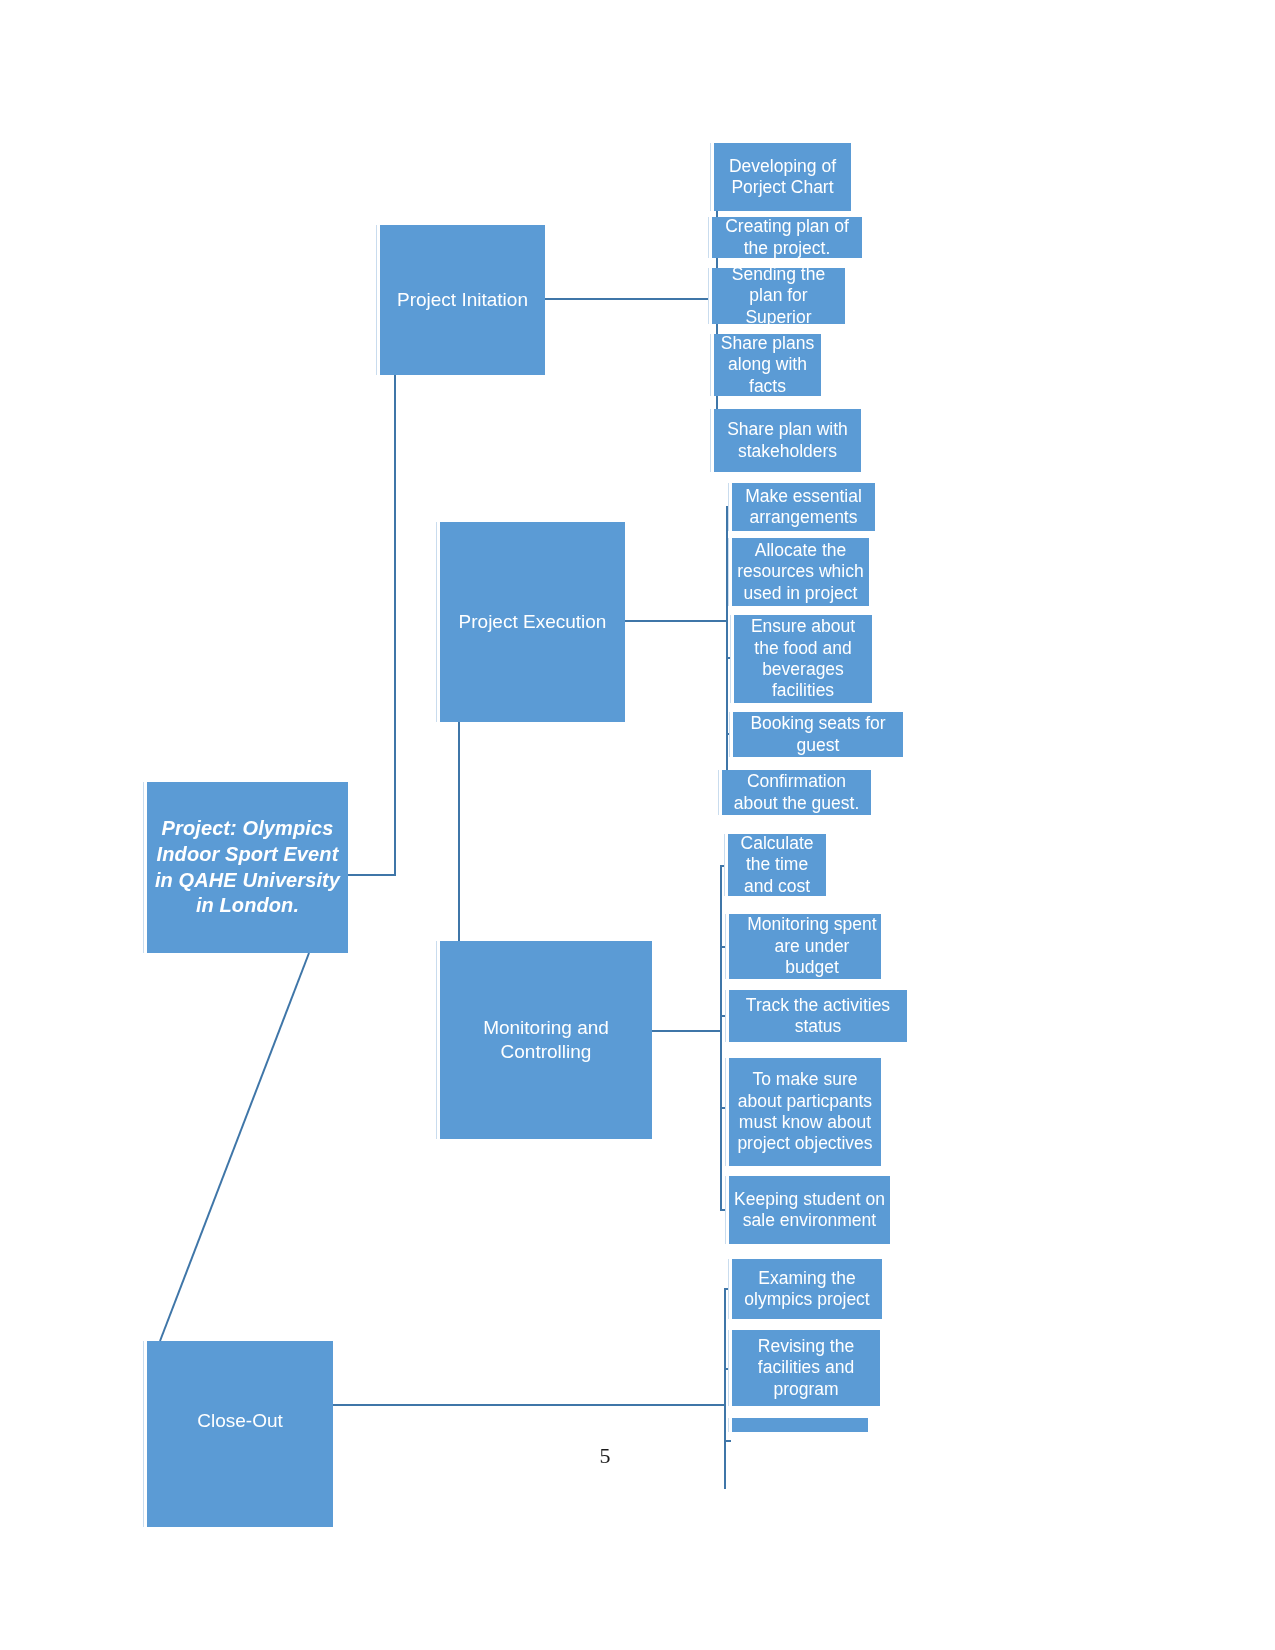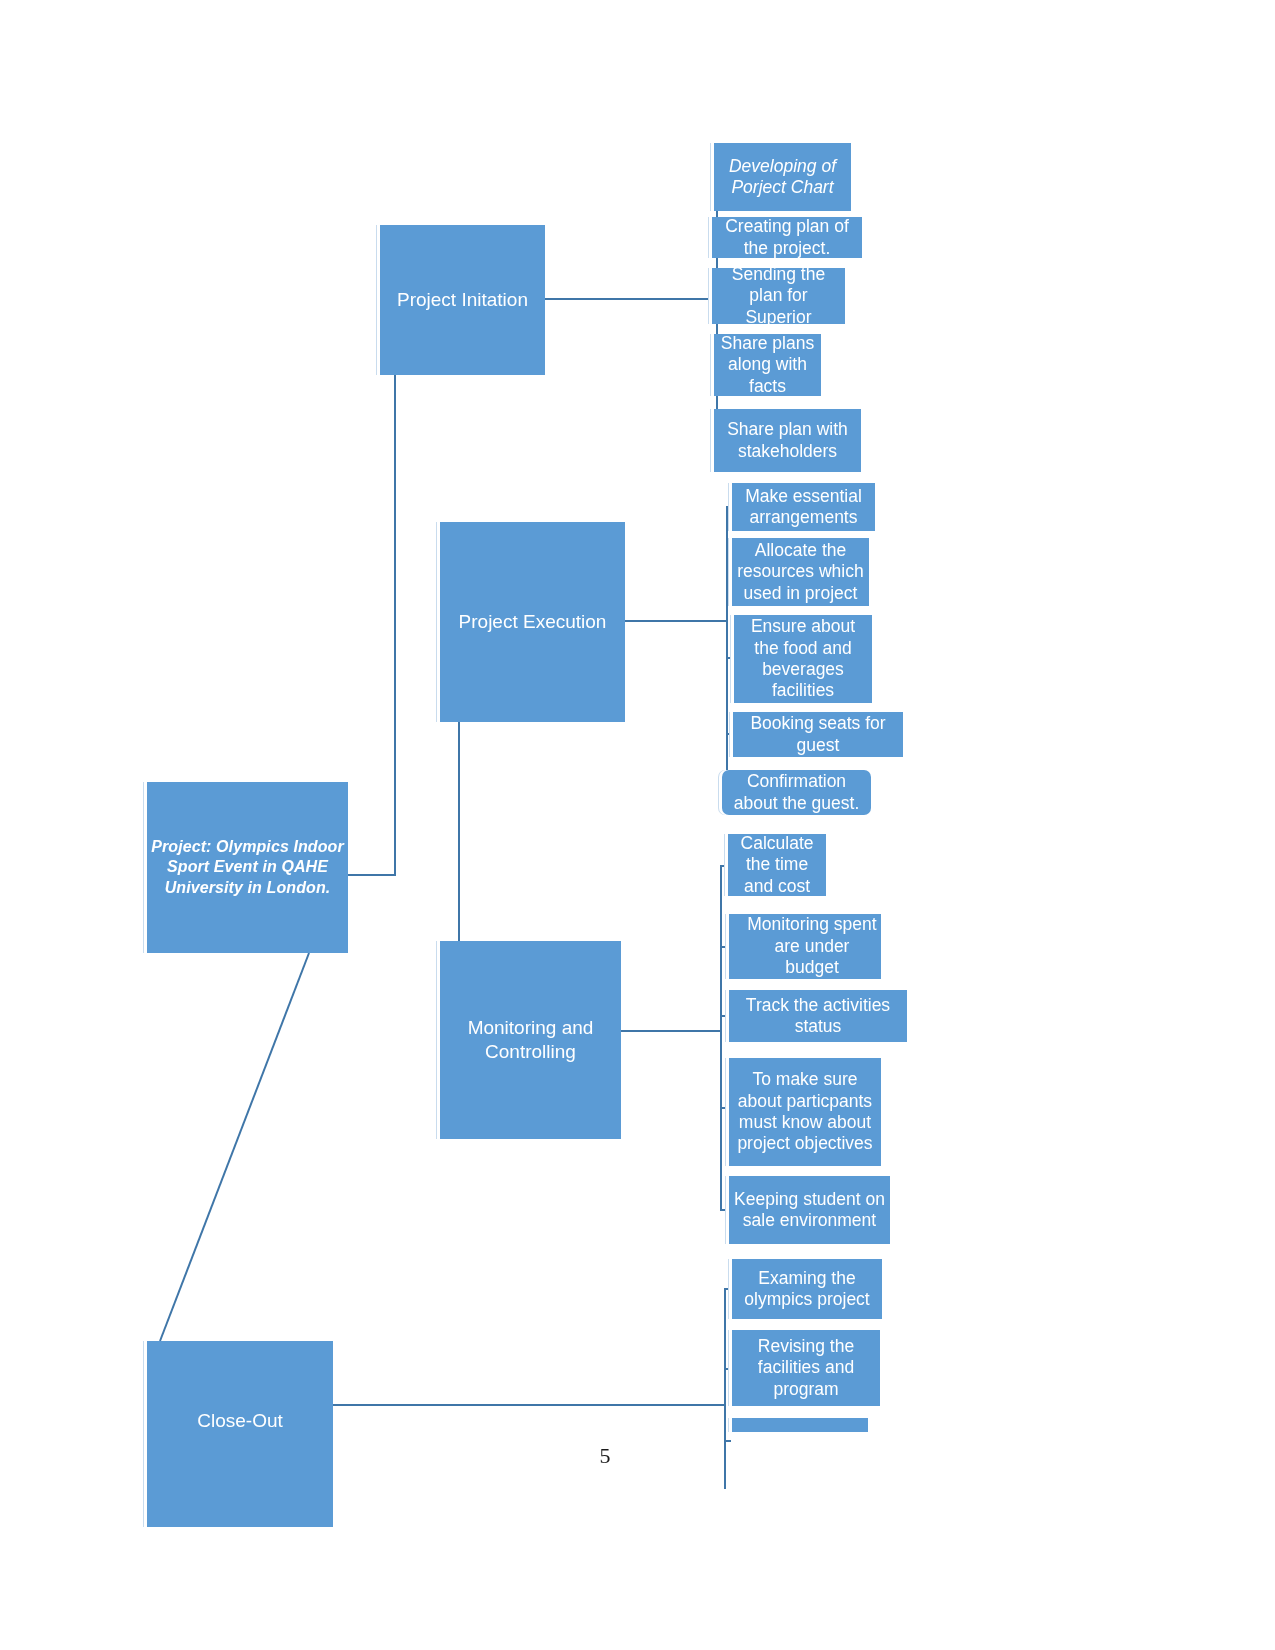--- a/index.html
+++ b/index.html
@@ -28,21 +28,21 @@
     box-sizing: border-box;
     line-height: 1.18;
     overflow: hidden;
   }
   .node.shadow {
     box-shadow: -3px 0 0 0 #ffffff, -4px 0 0 0 #c9dcee;
   }
   .root-node {
     font-style: italic;
     font-weight: bold;
-    font-size: 16px;
+    font-size: 20px;
     line-height: 1.28;
     letter-spacing: .1px;
   }
   .branch-node {
     font-size: 19px;
     font-weight: 400;
     line-height: 1.25;
   }
   .leaf-node {
     font-size: 17.5px;
@@ -121,35 +121,35 @@
   <div class="connector h" style="left:333px; top:1404px; width:392px;"></div>
   <div class="connector v" style="left:724px; top:1289px; height:200px;"></div>
   <div class="stub" style="left:724px; top:1288px;"></div>
   <div class="stub" style="left:724px; top:1368px;"></div>
   <div class="stub" style="left:724px; top:1440px;"></div>
 
   <div class="node root-node shadow" style="left:147px; top:782px; width:201px; height:171px;">Project: Olympics Indoor Sport Event in QAHE University in London.</div>
 
   <div class="node branch-node shadow" style="left:380px; top:225px; width:165px; height:150px;">Project Initation</div>
 
-  <div class="node leaf-node shadow" style="left:714px; top:143px; width:137px; height:68px;font-style:italic;">Developing of Porject Chart</div>
+  <div class="node leaf-node shadow" style="left:714px; top:143px; width:137px; height:68px;">Developing of Porject Chart</div>
   <div class="node leaf-node shadow" style="left:712px; top:217px; width:150px; height:41px;">Creating plan of the project.</div>
   <div class="node leaf-node shadow" style="left:712px; top:268px; width:133px; height:56px;">Sending the plan for Superior</div>
   <div class="node leaf-node shadow" style="left:714px; top:334px; width:107px; height:62px;">Share plans along with facts</div>
   <div class="node leaf-node shadow" style="left:714px; top:409px; width:147px; height:63px;">Share plan with stakeholders</div>
 
   <div class="node branch-node shadow" style="left:440px; top:522px; width:185px; height:200px;">Project Execution</div>
 
   <div class="node leaf-node shadow" style="left:732px; top:483px; width:143px; height:48px;">Make essential arrangements</div>
   <div class="node leaf-node shadow" style="left:732px; top:538px; width:137px; height:68px;">Allocate the resources which used in project</div>
   <div class="node leaf-node shadow" style="left:734px; top:615px; width:138px; height:88px;">Ensure about the food and beverages facilities</div>
   <div class="node leaf-node shadow" style="left:733px; top:712px; width:170px; height:45px;">Booking seats for guest</div>
-  <div class="node leaf-node shadow" style="left:722px; top:770px; width:149px; height:45px;border-radius:7px;">Confirmation about the guest.</div>
+  <div class="node leaf-node shadow" style="left:722px; top:770px; width:149px; height:45px;">Confirmation about the guest.</div>
 
-  <div class="node branch-node shadow" style="left:440px; top:941px; width:181px; height:198px;">Monitoring and Controlling</div>
+  <div class="node branch-node shadow" style="left:440px; top:941px; width:212px; height:198px;">Monitoring and Controlling</div>
 
   <div class="node leaf-node shadow" style="left:728px; top:834px; width:98px; height:62px;">Calculate the time and cost</div>
   <div class="node leaf-node shadow" style="left:729px; top:914px; width:152px; height:65px;padding-left:18px;">Monitoring spent are under budget</div>
   <div class="node leaf-node shadow" style="left:729px; top:990px; width:178px; height:52px;">Track the activities status</div>
   <div class="node leaf-node shadow" style="left:729px; top:1058px; width:152px; height:108px;">To make sure about particpants must know about project objectives</div>
   <div class="node leaf-node shadow" style="left:729px; top:1176px; width:161px; height:68px;">Keeping student on sale environment</div>
 
   <div class="node branch-node shadow" style="left:147px; top:1341px; width:186px; height:186px; align-items:flex-start; padding-top:68px;">Close-Out</div>
 
   <div class="node leaf-node shadow" style="left:732px; top:1259px; width:150px; height:60px;">Examing  the olympics project</div>

